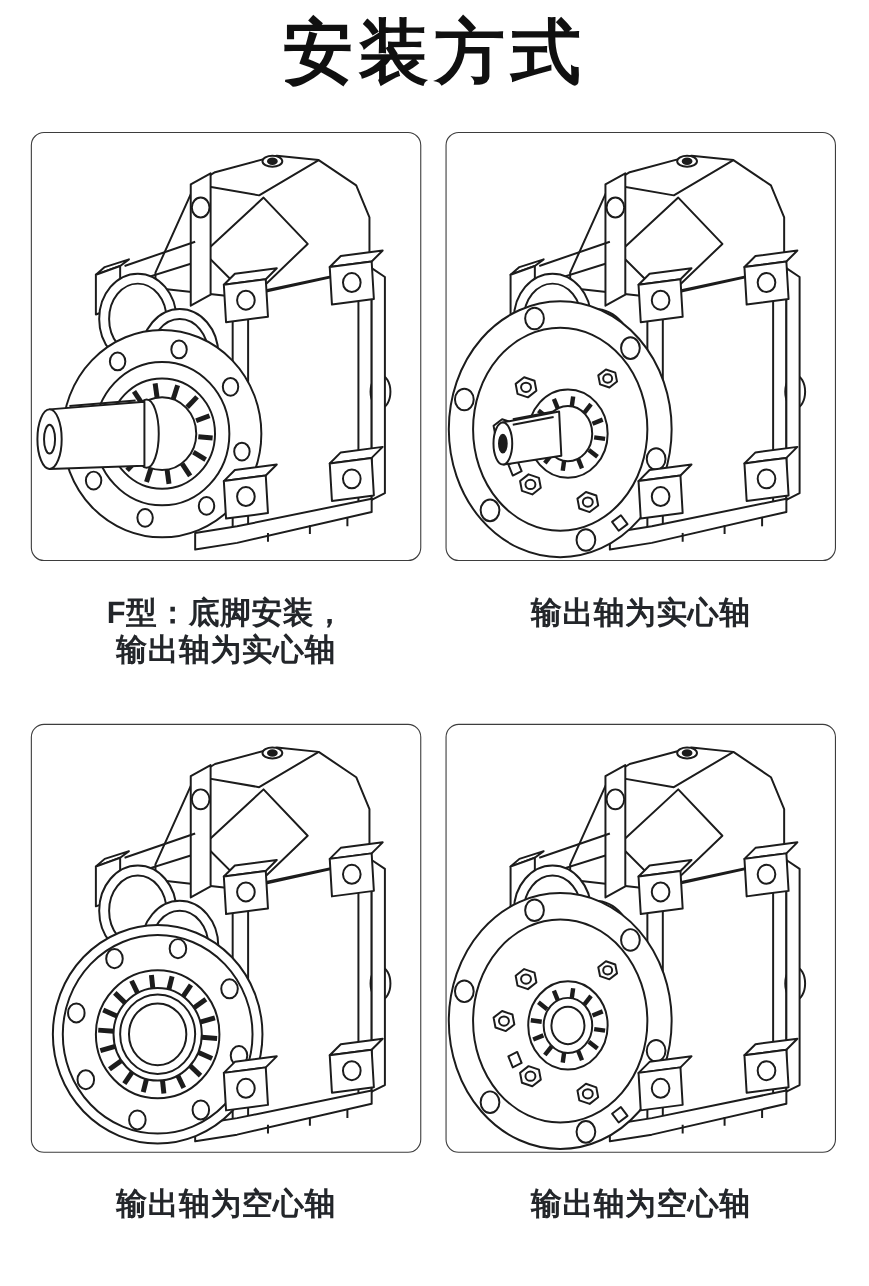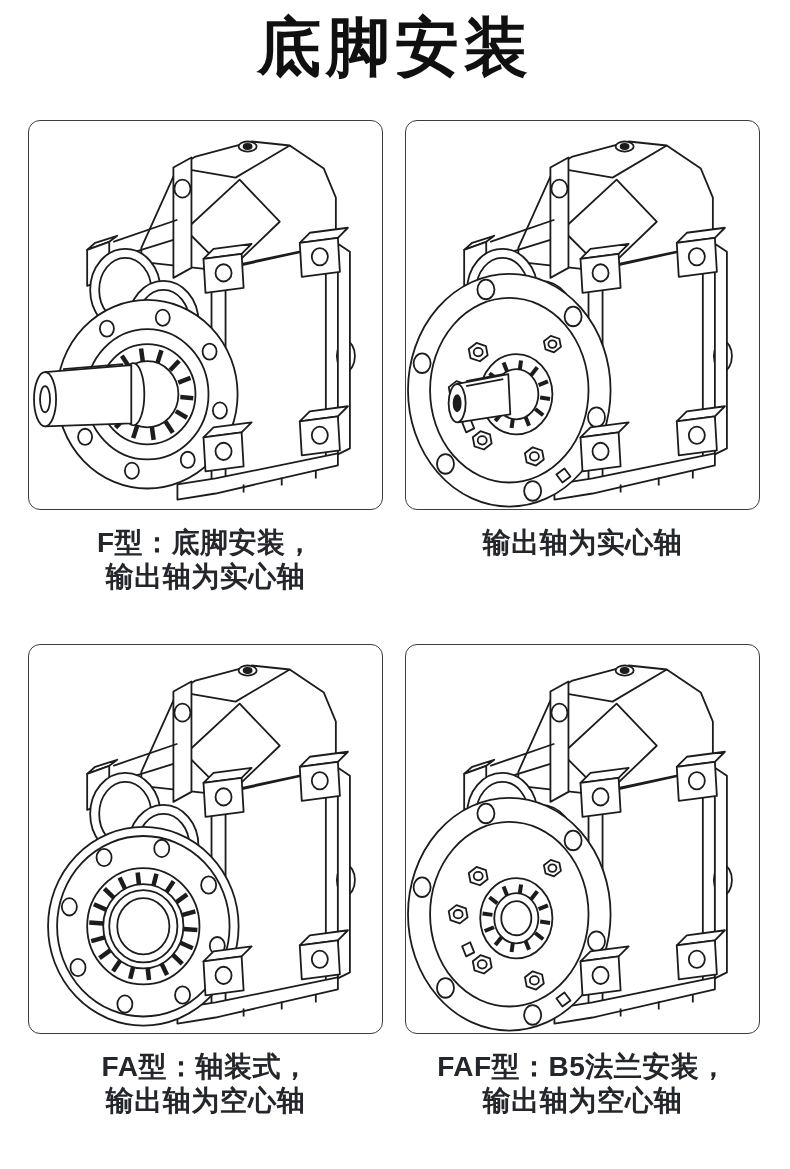--- a/index.html
+++ b/index.html
@@ -29,34 +29,34 @@
   .frame{
     height:390px;
     box-sizing:border-box;
     border:1.6px solid #3d3d3d;
     border-radius:12px;
     background:#fff;
     overflow:hidden;
   }
   .frame svg{display:block;width:100%;height:100%;}
   .cap{
-    margin-top:16px;
+    margin-top:30px;
     text-align:center;
     font-weight:700;
     font-size:28px;
     line-height:34px;
     color:#23262a;
     letter-spacing:.5px;
   }
 </style>
 </head>
 <body>
 
 <main class="page">
-  <h1 class="page-title">底脚安装</h1>
+  <h1 class="page-title">安装方式</h1>
 
   <section class="grid">
 
     <figure class="cell">
       <div class="frame">
           <svg viewBox="0 0 352 386" shape-rendering="geometricPrecision" xmlns="http://www.w3.org/2000/svg">
             <path d="M182,150 L308,122 L308,332 L182,360 Z" fill="#fff" stroke="#1c1c1c" stroke-width="1.8" stroke-linejoin="round"></path>
             <line x1="196" y1="147" x2="196" y2="357" stroke="#1c1c1c" stroke-width="1.8"></line>
             <line x1="296" y1="125" x2="296" y2="334" stroke="#1c1c1c" stroke-width="1.8"></line>
             <ellipse cx="316" cy="234" rx="9" ry="15" fill="#fff" stroke="#1c1c1c" stroke-width="1.8"></ellipse>
@@ -283,21 +283,20 @@
             <ellipse cx="290" cy="135" rx="8" ry="8.6" fill="#fff" stroke="#1c1c1c" stroke-width="1.8"></ellipse>
             <path d="M174,315 L184,305 L222,300 L212,310 Z" fill="#fff" stroke="#1c1c1c" stroke-width="1.8" stroke-linejoin="round"></path>
             <path d="M174,315 L212,310 L214,344 L176,349 Z" fill="#fff" stroke="#1c1c1c" stroke-width="1.8" stroke-linejoin="round"></path>
             <ellipse cx="194" cy="329" rx="8" ry="8.6" fill="#fff" stroke="#1c1c1c" stroke-width="1.8"></ellipse>
             <path d="M270,299 L280,289 L318,284 L308,294 Z" fill="#fff" stroke="#1c1c1c" stroke-width="1.8" stroke-linejoin="round"></path>
             <path d="M270,299 L308,294 L310,328 L272,333 Z" fill="#fff" stroke="#1c1c1c" stroke-width="1.8" stroke-linejoin="round"></path>
             <ellipse cx="290" cy="313" rx="8" ry="8.6" fill="#fff" stroke="#1c1c1c" stroke-width="1.8"></ellipse>
           </svg>
         </div>
       <figcaption class="cap">
-        <div>FA型：轴装式，</div>
         <div>输出轴为空心轴</div>
       </figcaption>
     </figure>
 
     <figure class="cell">
       <div class="frame">
           <svg viewBox="0 0 352 386" shape-rendering="geometricPrecision" xmlns="http://www.w3.org/2000/svg">
             <path d="M182,150 L308,122 L308,332 L182,360 Z" fill="#fff" stroke="#1c1c1c" stroke-width="1.8" stroke-linejoin="round"></path>
             <line x1="196" y1="147" x2="196" y2="357" stroke="#1c1c1c" stroke-width="1.8"></line>
             <line x1="296" y1="125" x2="296" y2="334" stroke="#1c1c1c" stroke-width="1.8"></line>
@@ -365,19 +364,18 @@
             <ellipse cx="290" cy="135" rx="8" ry="8.6" fill="#fff" stroke="#1c1c1c" stroke-width="1.8"></ellipse>
             <path d="M174,315 L184,305 L222,300 L212,310 Z" fill="#fff" stroke="#1c1c1c" stroke-width="1.8" stroke-linejoin="round"></path>
             <path d="M174,315 L212,310 L214,344 L176,349 Z" fill="#fff" stroke="#1c1c1c" stroke-width="1.8" stroke-linejoin="round"></path>
             <ellipse cx="194" cy="329" rx="8" ry="8.6" fill="#fff" stroke="#1c1c1c" stroke-width="1.8"></ellipse>
             <path d="M270,299 L280,289 L318,284 L308,294 Z" fill="#fff" stroke="#1c1c1c" stroke-width="1.8" stroke-linejoin="round"></path>
             <path d="M270,299 L308,294 L310,328 L272,333 Z" fill="#fff" stroke="#1c1c1c" stroke-width="1.8" stroke-linejoin="round"></path>
             <ellipse cx="290" cy="313" rx="8" ry="8.6" fill="#fff" stroke="#1c1c1c" stroke-width="1.8"></ellipse>
           </svg>
         </div>
       <figcaption class="cap">
-        <div>FAF型：B5法兰安装，</div>
         <div>输出轴为空心轴</div>
       </figcaption>
     </figure>
 
   </section>
 </main>
 
 </body></html>

